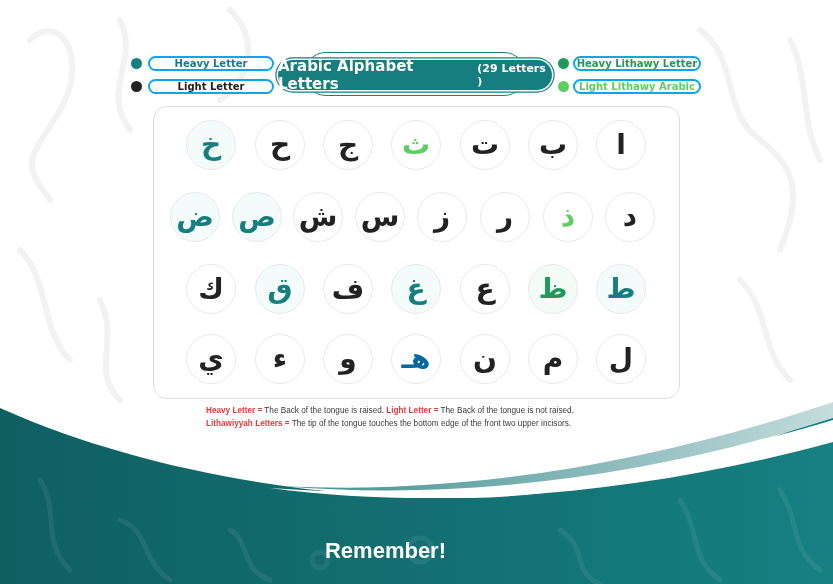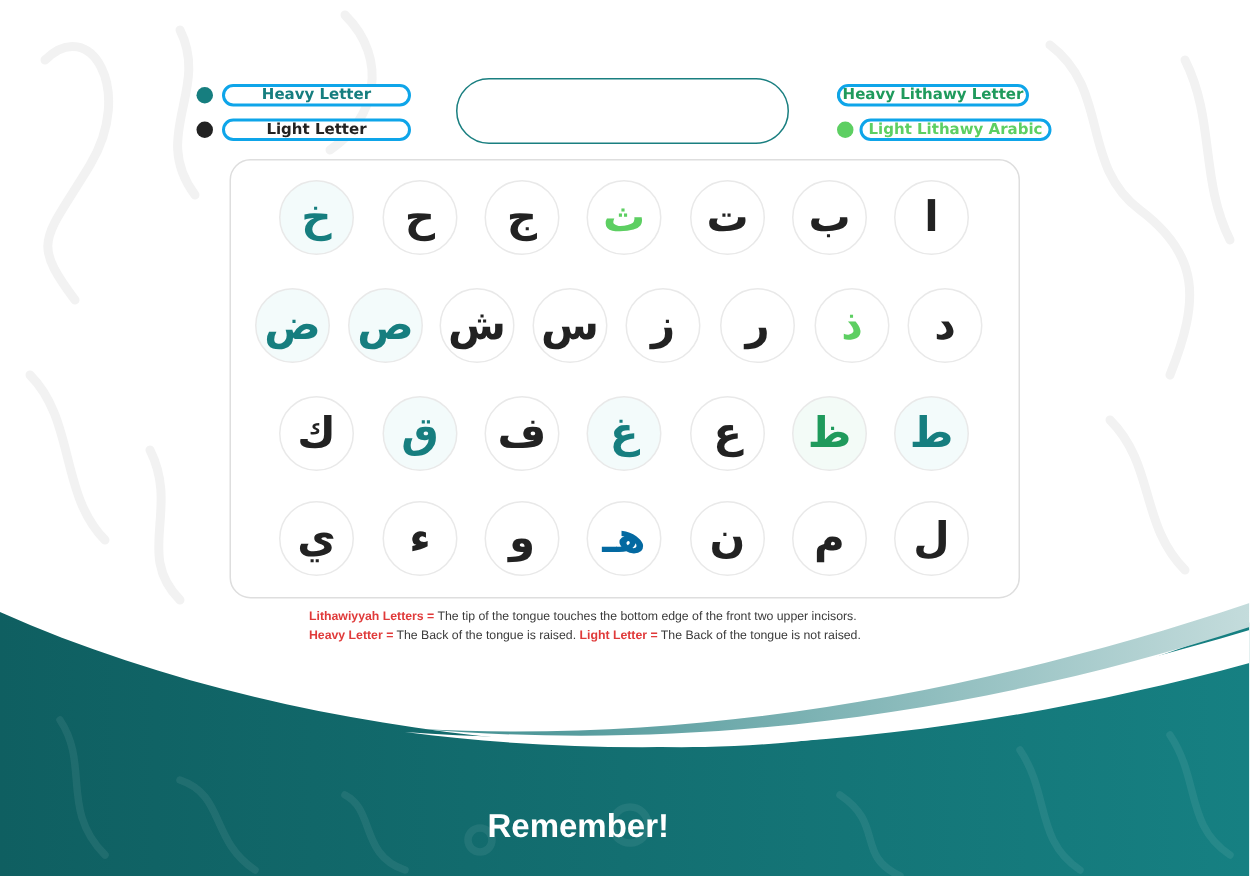--- a/index.html
+++ b/index.html
@@ -41,29 +41,33 @@
   <span class="legend-dot" style="left:131px; top:58px; background:#167e7f;"></span>
   <span class="legend-pill" style="left:148px; top:56px; width:126px; color:#167e7f;">Heavy Letter</span>
 </div>
 <div>
   <span class="legend-dot" style="left:131px; top:81px; background:#222;"></span>
   <span class="legend-pill" style="left:148px; top:79px; width:126px; color:#222;">Light Letter</span>
 </div>
 
 <div>
   <span class="legend-dot" style="left:558px; top:58px; background:#1f9a5c;"></span>
-  <span class="legend-pill" style="left:558px; top:56px; width:128px; color:#1f9a5c;">Heavy Lithawy Letter</span>
+  <span class="legend-pill" style="left:573px; top:56px; width:128px; color:#1f9a5c;">Heavy Lithawy Letter</span>
 </div>
 <div>
   <span class="legend-dot" style="left:558px; top:81px; background:#5dcf62;"></span>
   <span class="legend-pill" style="left:573px; top:79px; width:128px; color:#5dcf62;">Light Lithawy Arabic</span>
 </div>
 
 <div class="title-wrap">
   <div class="title-outline"></div>
+  <div class="title-pill">
+    <span class="title-main">Arabic Alphabet Letters</span>
+    <span class="title-sub">(29 Letters )</span>
+  </div>
 </div>
 
 <div class="panel"></div>
 
 <div class="letter" style="left:596px; top:120px; color:#222;">ا</div>
 <div class="letter" style="left:528px; top:120px; color:#222;">ب</div>
 <div class="letter" style="left:460px; top:120px; color:#222;">ت</div>
 <div class="letter" style="left:391px; top:120px; color:#5dcf62;">ث</div>
 <div class="letter" style="left:323px; top:120px; color:#222;">ج</div>
 <div class="letter" style="left:255px; top:120px; color:#222;">ح</div>
@@ -89,24 +93,24 @@
 <div class="letter" style="left:596px; top:334px; color:#222;">ل</div>
 <div class="letter" style="left:528px; top:334px; color:#222;">م</div>
 <div class="letter" style="left:460px; top:334px; color:#222;">ن</div>
 <div class="letter" style="left:391px; top:334px; color:#0369a1;">هـ</div>
 <div class="letter" style="left:323px; top:334px; color:#222;">و</div>
 <div class="letter" style="left:255px; top:334px; color:#222;">ء</div>
 <div class="letter" style="left:186px; top:334px; color:#222;">ي</div>
 
 <div class="notes">
   <div>
-    <span class="key">Lithawiyyah Letters =</span><span> The tip of the tongue touches the bottom edge of the front two upper incisors.</span>
+    <span class="key">Heavy Letter =</span><span> The Back of the tongue is raised. </span><span class="key">Light Letter =</span><span> The Back of the tongue is not raised.</span>
   </div>
   <div>
-    <span class="key">Heavy Letter =</span><span> The Back of the tongue is raised. </span><span class="key">Light Letter =</span><span> The Back of the tongue is not raised.</span>
+    <span class="key">Lithawiyyah Letters =</span><span> The tip of the tongue touches the bottom edge of the front two upper incisors.</span>
   </div>
 </div>
 
 <svg class="bottom-wave" width="833" height="204" viewBox="0 0 833 204">
   <defs>
     <linearGradient id="tealGrad" x1="0" y1="0" x2="1" y2="0">
       <stop offset="0" stop-color="#0f5f61"></stop>
       <stop offset="0.5" stop-color="#136f71"></stop>
       <stop offset="1" stop-color="#168082"></stop>
     </linearGradient>

